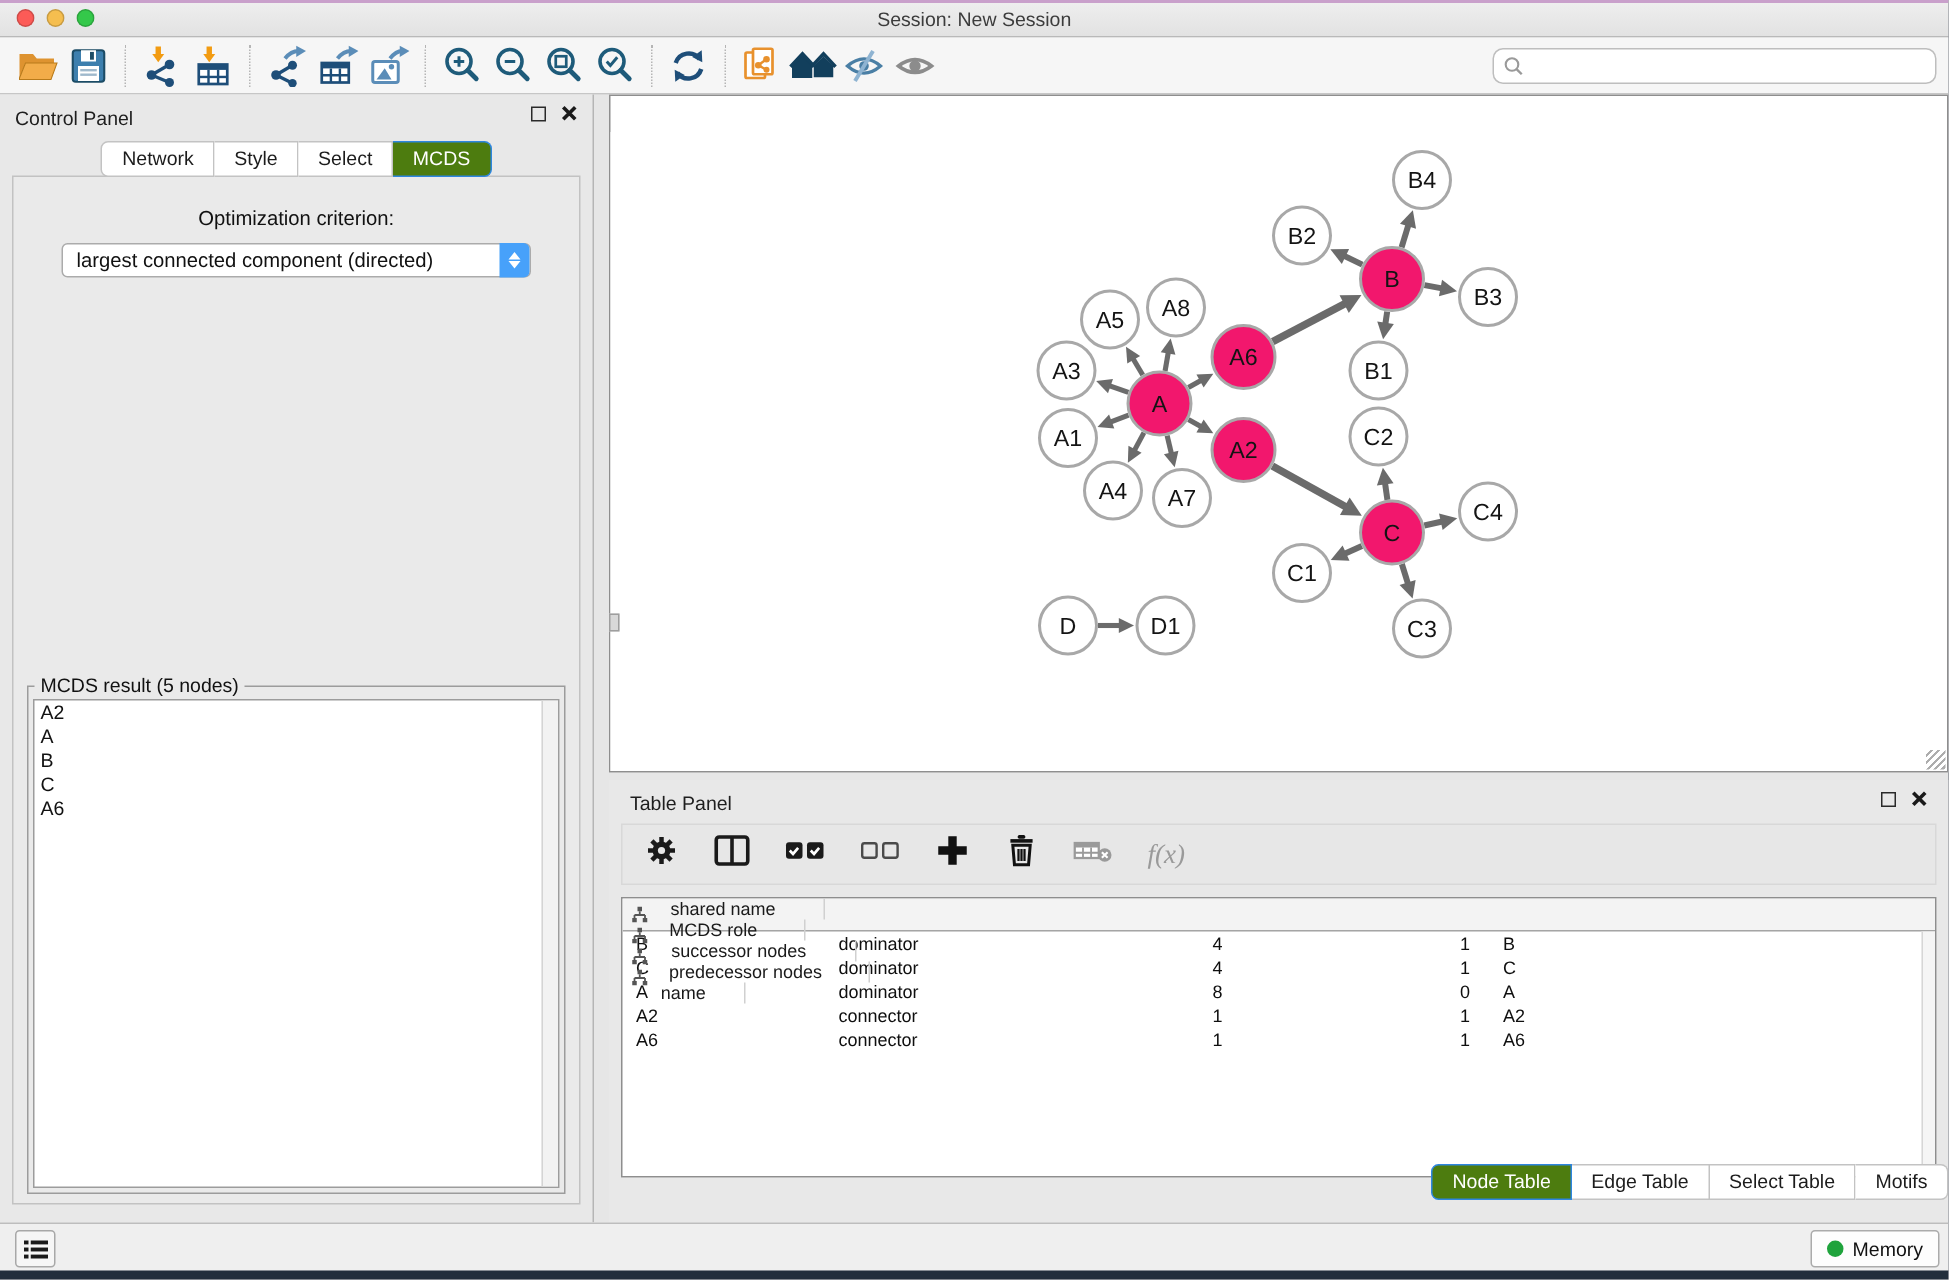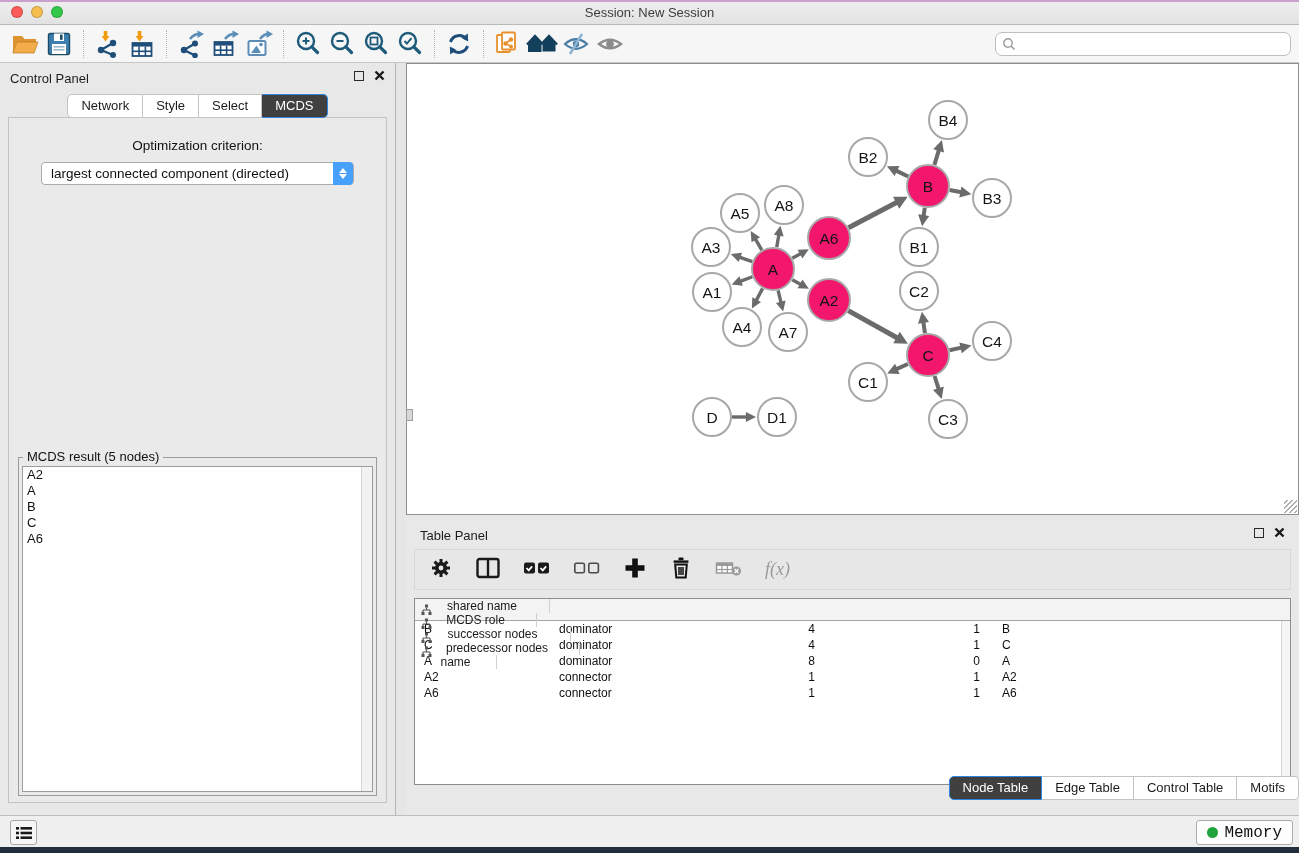--- a/index.html
+++ b/index.html
@@ -32,21 +32,21 @@
     background:#E8E8E8; border-right:1px solid #B5B5B5; }
   .panel-head { position:relative; height:28px; }
   .panel-title { position:absolute; left:10px; top:8px; font-size:13px; color:#1E1E1E; }
   .panel-icons { position:absolute; right:10px; top:7px; display:flex; gap:10px; align-items:center; }
   .float-ico { width:10px; height:10px; border:1.6px solid #2A2A2A; background:transparent; }
   .cp-tabs { position:absolute; left:0; right:0; top:31px; display:flex; justify-content:center; z-index:2; }
   .seg { font-size:13px; color:#1C1C1C; background:#fff; border:1px solid #C3C3C3; border-left:none;
     padding:3px 13px 4px; cursor:default; }
   .seg-first { border-left:1px solid #C3C3C3; border-radius:5px 0 0 5px; }
   .seg-last { border-radius:0 5px 5px 0; }
-  .seg-sel { background:#404040; border-color:#2E86E0; color:#fff; }
+  .seg-sel { background:#4d7c0f; border-color:#2E86E0; color:#fff; }
   .cp-content { position:absolute; left:8px; right:8px; top:54px; bottom:12px;
     border:1px solid #C2C2C2; background:#EAEAEA; }
   .crit-label { margin-top:20px; text-align:center; font-size:13.5px; color:#111; }
   .select-row { display:flex; justify-content:center; margin-top:9px; }
   .mac-select { position:relative; width:313px; height:23px; background:#fff; border:1px solid #ABABAB;
     border-radius:4px; font-size:13.5px; color:#111; line-height:21px; padding-left:9px; }
   .mac-stepper { position:absolute; right:0; top:-1px; width:20px; height:23px; background:#47A1FA;
     border-radius:0 4px 4px 0; display:flex; flex-direction:column; align-items:center; justify-content:center; gap:1px; }
   .mac-stepper span { width:0; height:0; border-left:4px solid transparent; border-right:4px solid transparent; }
   .arr-up { border-bottom:5px solid #fff; } .arr-dn { border-top:5px solid #fff; }
@@ -94,21 +94,21 @@
   .tp-tabs { position:absolute; left:0; right:0; bottom:15px; display:flex; justify-content:flex-end; }
 
   
   .statusbar { position:absolute; left:0; top:815px; width:100%; height:32px; background:#EFEFEF;
     border-top:1px solid #BDBDBD; }
   .status-left-btn { position:absolute; left:10px; top:4px; width:27px; height:25px; background:#F6F6F6;
     border:1px solid #A8A8A8; border-radius:3px; display:flex; align-items:center; justify-content:center; }
   .memory-btn { position:absolute; right:6px; top:4px; height:25px; background:#FDFDFD; border:1px solid #ABABAB;
     border-radius:3px; display:flex; align-items:center; gap:6px; padding:0 10px; }
   .mem-dot { width:11px; height:11px; border-radius:50%; background:#1FA33C; }
-  .mem-label { font-size:16px; color:#111;font-family:Liberation Mono, monospace; }
+  .mem-label { font-size:13px; color:#111; }
   .wallpaper { position:absolute; left:0; bottom:0; width:100%; height:6px; background:#222E3C; }
 </style>
 </head>
 <body>
 
 <div id="root">
 
   <div class="titlebar">
     <div class="lights">
       <div class="light red"></div>
@@ -598,21 +598,21 @@
             <div class="td right" style="width: 156px;">1</div>
             <div class="td right" style="width: 165px;">1</div>
             <div class="td left" style="width: 82px;">A6</div>
           </div>
         </div>
       <div class="tp-scroll"></div>
     </div>
     <div class="tp-tabs" id="tp-tabs">
         <div class="seg seg-first seg-sel">Node Table</div>
         <div class="seg">Edge Table</div>
-        <div class="seg">Control Table</div>
+        <div class="seg">Select Table</div>
         <div class="seg seg-last">Motifs</div>
       </div>
   </div>
 
   <div class="statusbar">
     <div class="status-left-btn">
       <svg width="16" height="14" viewBox="0 0 16 14">
           <g fill="#1A1A1A">
             <rect x="0" y="1" width="3" height="2.6"></rect>
             <rect x="4.5" y="1" width="11.5" height="2.6"></rect>

